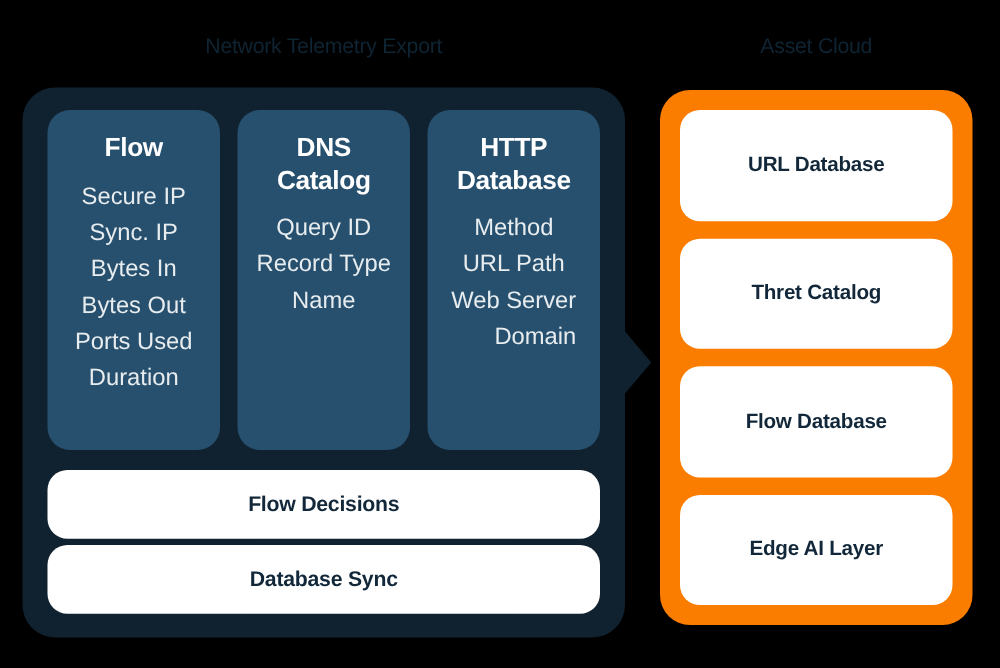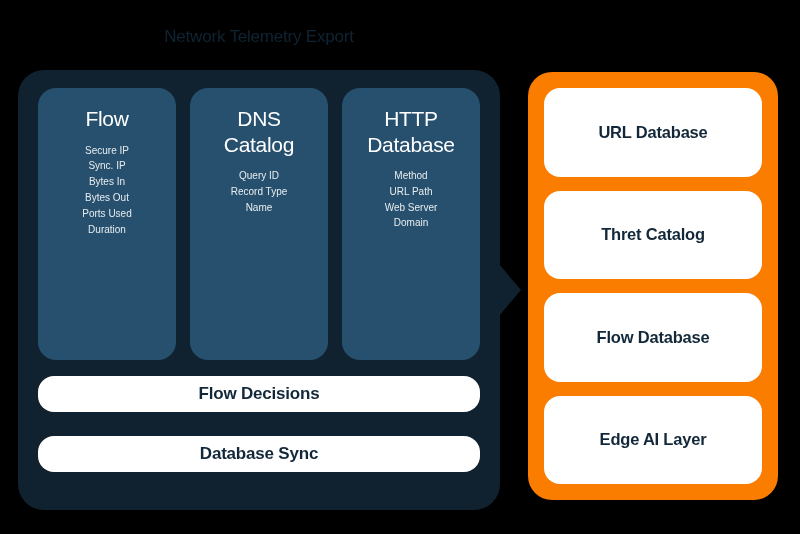--- a/index.html
+++ b/index.html
@@ -81,50 +81,50 @@
     min-height: 272px;
     padding: 18px 8px 14px 8px;
     box-sizing: border-box;
     display: flex;
     flex-direction: column;
     align-items: center;
   }
 
   .column-heading {
     color: #ffffff;
-    font-weight: normal;
+    font-weight: bold;
     font-size: 21px;
     line-height: 1.22;
     text-align: center;
     letter-spacing: -0.3px;
     margin: 0 0 12px 0;
     white-space: pre-line;
   }
 
   .column-fields {
     display: flex;
     flex-direction: column;
     align-items: center;
     gap: 1px;
   }
 
   .field-item {
     color: #e7ecef;
-    font-size: 10px;
+    font-size: 19px;
     line-height: 1.48;
-    text-align: center;
+    text-align: right;
     white-space: pre-line;
   }
 
   
   .white-bar {
     position: absolute;
     left: 20px;
     right: 20px;
-    height: 36px;
+    height: 55px;
     background: #ffffff;
     border-radius: 16px;
     display: flex;
     align-items: center;
     justify-content: center;
     color: #12283a;
     font-weight: bold;
     font-size: 17px;
     letter-spacing: -0.2px;
   }
@@ -161,20 +161,21 @@
     text-align: center;
   }
 </style>
 </head>
 <body>
 
 <div class="canvas">
 
   <div class="panel-title" id="title-left">Network Telemetry Export</div>
 
+  <div class="panel-title" id="title-right">Asset Cloud</div>
 
   <div class="arrow-notch"></div>
 
   <div class="navy-panel">
 
     <div class="columns">
 
       <div class="column-card">
         <div class="column-heading">Flow</div>
         <div class="column-fields">

